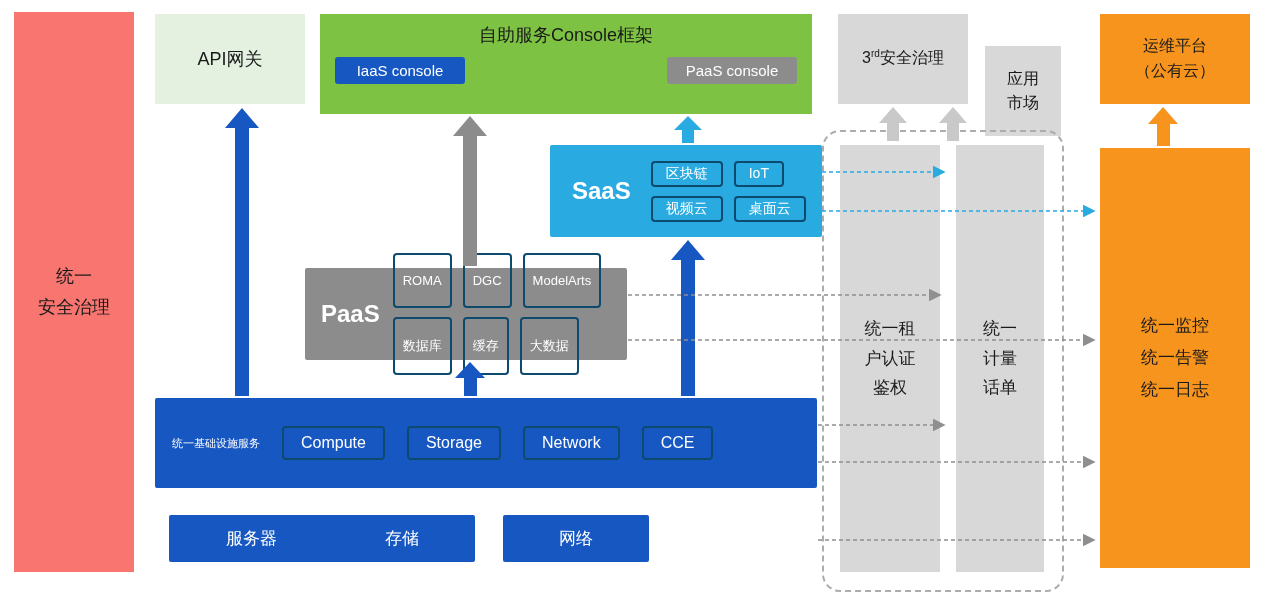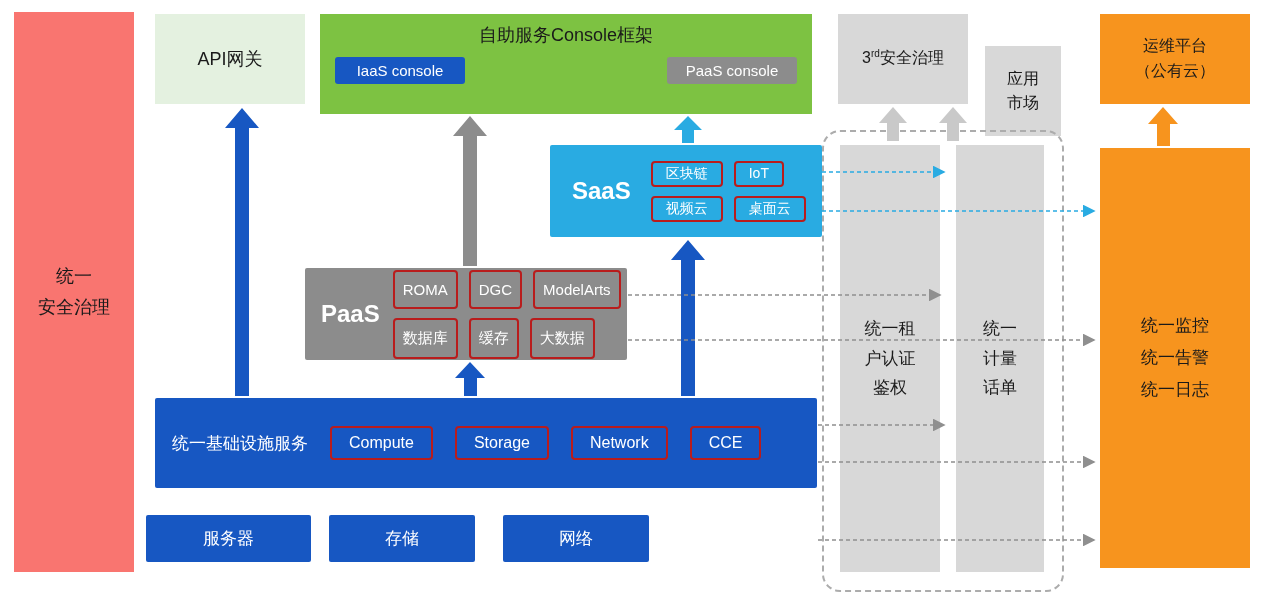--- a/index.html
+++ b/index.html
@@ -23,29 +23,29 @@
   .third-party { left:838px; top:14px; width:130px; height:90px; background:var(--lightgray,#D8D8D8); font-size:16px; }
   .third-party sup { font-size:10px;margin-top:28px; }
   .app-market { left:985px; top:14px; width:76px; height:90px; background:var(--lightgray,#D8D8D8); font-size:16px; line-height:1.5;margin-top:32px; }
   .om-platform { left:1100px; top:14px; width:150px; height:90px; background:var(--orange,#F7941E); font-size:16px; line-height:1.55; flex-direction:column; }
 
   .saas-box { left:550px; top:145px; width:272px; height:92px; background:var(--cyan,#29ABE2); display:flex; align-items:center; padding-left:22px; gap:20px; border-radius:2px; }
   .paas-box { left:305px; top:268px; width:322px; height:92px; background:var(--gray,#8C8C8C); display:flex; align-items:center; padding-left:16px; gap:13px; border-radius:2px; }
   .block-label { color:#fff; font-size:24px;font-weight:bold; }
   .chip-col { display:flex; flex-direction:column; gap:9px; }
   .chip-row { display:flex; gap:11px; }
-  .chip { border:2px solid #b91c1c; border-radius:4px; color:#fff; font-size:14px; padding:2px 13px; text-align:center; white-space:nowrap; }
-  .chip-sm { font-size:15px; padding:9px 8px; }
+  .chip { border:2px solid #0c4a6e; border-radius:4px; color:#fff; font-size:14px; padding:2px 13px; text-align:center; white-space:nowrap; }
+  .chip-sm { font-size:13px; padding:18px 8px; }
 
   .iaas-bar { left:155px; top:398px; width:662px; height:90px; background:var(--blue,#1757C2); display:flex; align-items:center; padding-left:17px; gap:22px; border-radius:2px; }
-  .iaas-label { color:#fff; font-size:17px; white-space:nowrap; }
+  .iaas-label { color:#fff; font-size:11px; white-space:nowrap; }
   .chip-lg { font-size:16px; padding:6px 17px; }
 
   .hw-box { top:515px; height:47px; background:var(--blue,#1757C2); color:#fff; font-size:17px; border-radius:2px; }
-  .hw-1 { left:146px; width:165px; }
+  .hw-1 { left:169px; width:165px; }
   .hw-2 { left:329px; width:146px; }
   .hw-3 { left:503px; width:146px; }
   .hw-4 { left:678px; width:140px; }
 
   .dashed-frame { left:822px; top:130px; width:242px; height:462px; border:2px dashed #ACACAC; border-radius:18px; }
   .auth-bar { left:840px; top:145px; width:100px; height:427px; background:var(--lightgray,#D8D8D8); font-size:17px; line-height:1.75; }
   .metering-bar { left:956px; top:145px; width:88px; height:427px; background:var(--lightgray,#D8D8D8); font-size:17px; line-height:1.75; }
   .monitor-bar { left:1100px; top:148px; width:150px; height:420px; background:var(--orange,#F7941E); font-size:17px; line-height:1.9; }
 
   .overlay { position:absolute; left:0; top:0; z-index:5; pointer-events:none; }

